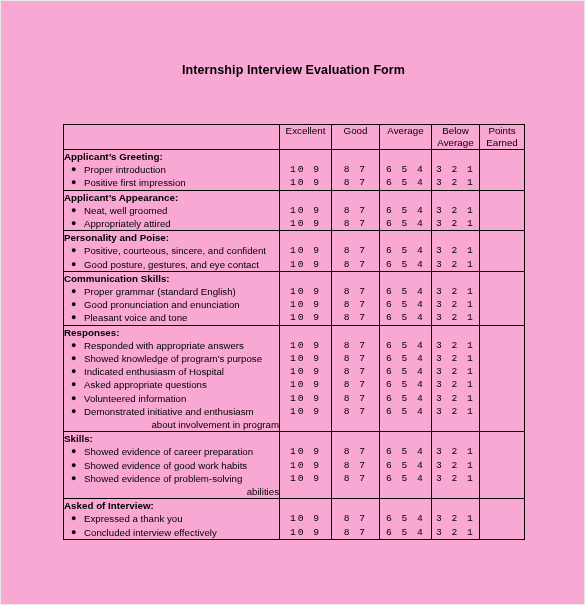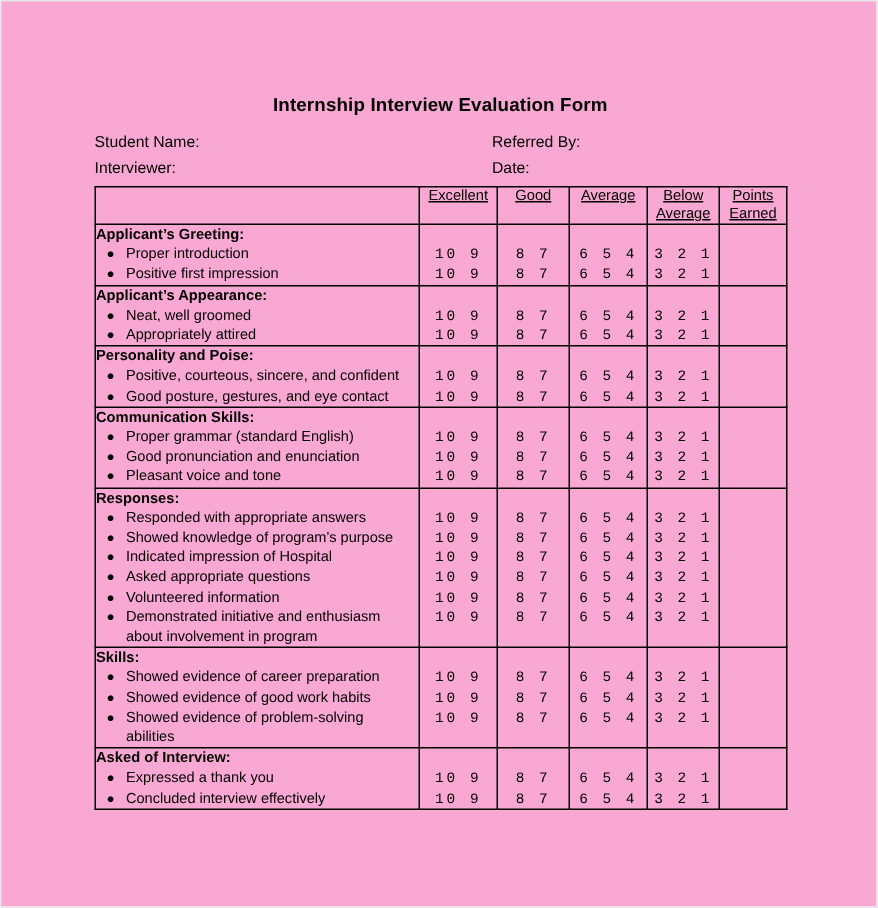--- a/index.html
+++ b/index.html
@@ -71,21 +71,20 @@
   col.c-avg    { width: 52px; }
   col.c-below  { width: 48px; }
   col.c-points { width: 45px; }
 
   thead th {
     font-weight: bold;
     font-size: 9.8px;
     padding: 2px 1px 3px 1px;
     line-height: 12px;
     vertical-align: top;
-    text-decoration: underline;
   }
   thead th.head-item { border-right: 1px solid #000; }
 
   
   td.section-cell {
     padding: 2px 3px 3px 5px;
   }
   .sec-title {
     font-weight: bold;
     font-size: 9.8px;
@@ -106,20 +105,21 @@
   ul.items li .bullet {
     position: absolute;
     left: 7px;
     top: 0;
     line-height: 13.2px;
     font-size: 9px;
   }
   ul.items li .cont {
     display: block;
     padding-left: 0;
+    text-align: right;
   }
 
   
   td.scores {
     text-align: center;
     font-size: 9.6px;
     padding: 2px 0 3px 0;
     font-family: Liberation Mono, monospace;
   }
   td.scores .srow {
@@ -131,42 +131,20 @@
   td.scores .srow.spacer { visibility: hidden; }
   td.points-cell { }
 </style>
 </head>
 <body>
 
 <div class="page">
 
   <div class="form-title">Internship Interview Evaluation Form</div>
 
-  <div class="meta">
-    <div class="meta-row">
-      <div class="meta-left">
-        <span>Student Name:</span>
-        <span></span>
-      </div>
-      <div class="meta-right">
-        <span>Referred By:</span>
-        <span></span>
-      </div>
-    </div>
-    <div class="meta-row">
-      <div class="meta-left">
-        <span>Interviewer:</span>
-        <span></span>
-      </div>
-      <div class="meta-right">
-        <span>Date:</span>
-        <span></span>
-      </div>
-    </div>
-  </div>
 
   <table class="eval">
     <colgroup>
       <col class="c-item">
         <col class="c-ex">
         <col class="c-good">
       <col class="c-avg">
         <col class="c-below">
         <col class="c-points">
     </colgroup>
@@ -305,21 +283,21 @@
             <div class="srow">3  2  1</div>
           </td>
           <td class="points-cell"></td>
         </tr>
         <tr>
           <td class="section-cell">
             <div class="sec-title">Responses:</div>
             <ul class="items">
               <li><span class="bullet">●</span><span>Responded with appropriate answers</span></li>
               <li><span class="bullet">●</span><span>Showed knowledge of program’s purpose</span></li>
-              <li><span class="bullet">●</span><span>Indicated impression of Hospital</span></li>
+              <li><span class="bullet">●</span><span>Indicated enthusiasm of Hospital</span></li>
               <li><span class="bullet">●</span><span>Asked appropriate questions</span></li>
               <li><span class="bullet">●</span><span>Volunteered information</span></li>
               <li><span class="bullet">●</span><span>Demonstrated initiative and enthusiasm</span><span class="cont">about involvement in program</span></li>
             </ul>
           </td>
           <td class="scores">
             <div class="srow spacer">10  9</div>
             <div class="srow">10  9</div>
             <div class="srow">10  9</div>
             <div class="srow">10  9</div>

